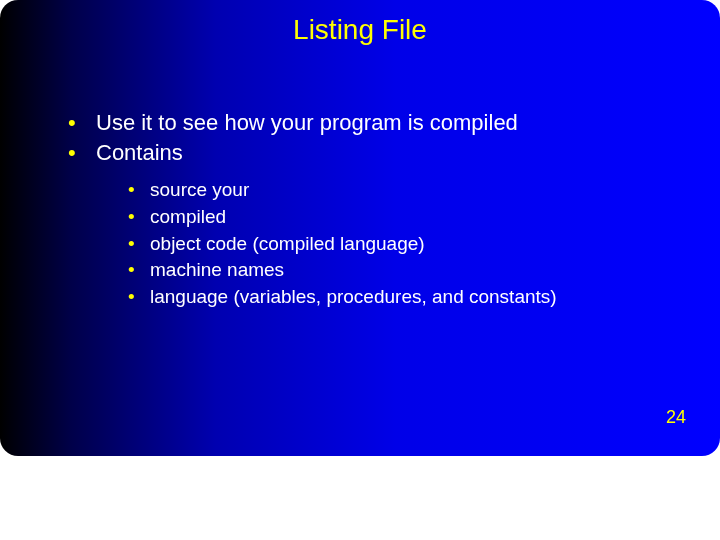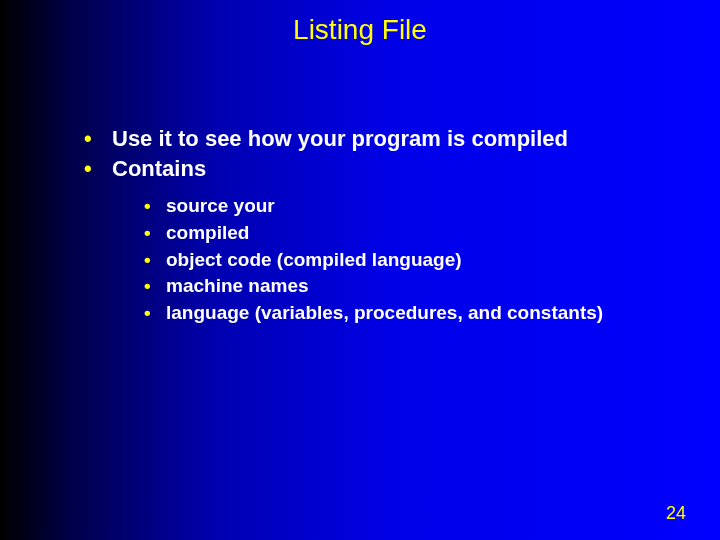--- a/index.html
+++ b/index.html
@@ -5,42 +5,42 @@
   html, body {
     margin: 0;
     padding: 0;
     width: 720px;
     height: 540px;
     overflow: hidden;
     font-family: Arial, Helvetica, sans-serif;
   }
   .slide {
     width: 720px;
-    height: 540px;
+    height: 456px;
     background: linear-gradient(to right, #000000 0%, #00004a 10%, #0000b0 30%, #0000e8 55%, #0000ff 100%);
     position: relative;
     box-sizing: border-box;
+    border-radius: 18px;
   }
   .title {
     text-align: center;
     color: #ffff00;
     font-size: 28px;
     padding-top: 14px;
     font-weight: normal;
   }
   .content {
     padding-top: 62px;
     padding-left: 60px;
     color: #ffffff;
   }
   ul.top {
     list-style: none;
-    margin: 16px;
+    margin: 0;
     padding: 0;
-    font-weight: bold;
   }
   ul.top > li {
     font-size: 22px;
     line-height: 1.35;
     position: relative;
     padding-left: 36px;
   }
   ul.top > li::before {
     content: "•";
     color: #ffff00;
@@ -63,21 +63,21 @@
   ul.sub > li::before {
     content: "•";
     color: #ffff00;
     position: absolute;
     left: 4px;
     top: 0;
     font-size: 19px;
   }
   .page-number {
     position: absolute;
-    bottom: 16px;
+    bottom: 28px;
     right: 34px;
     color: #ffff00;
     font-size: 18px;
   }
 </style>
 </head>
 <body>
 
 <div class="slide">
   <div class="title">Listing File</div>

